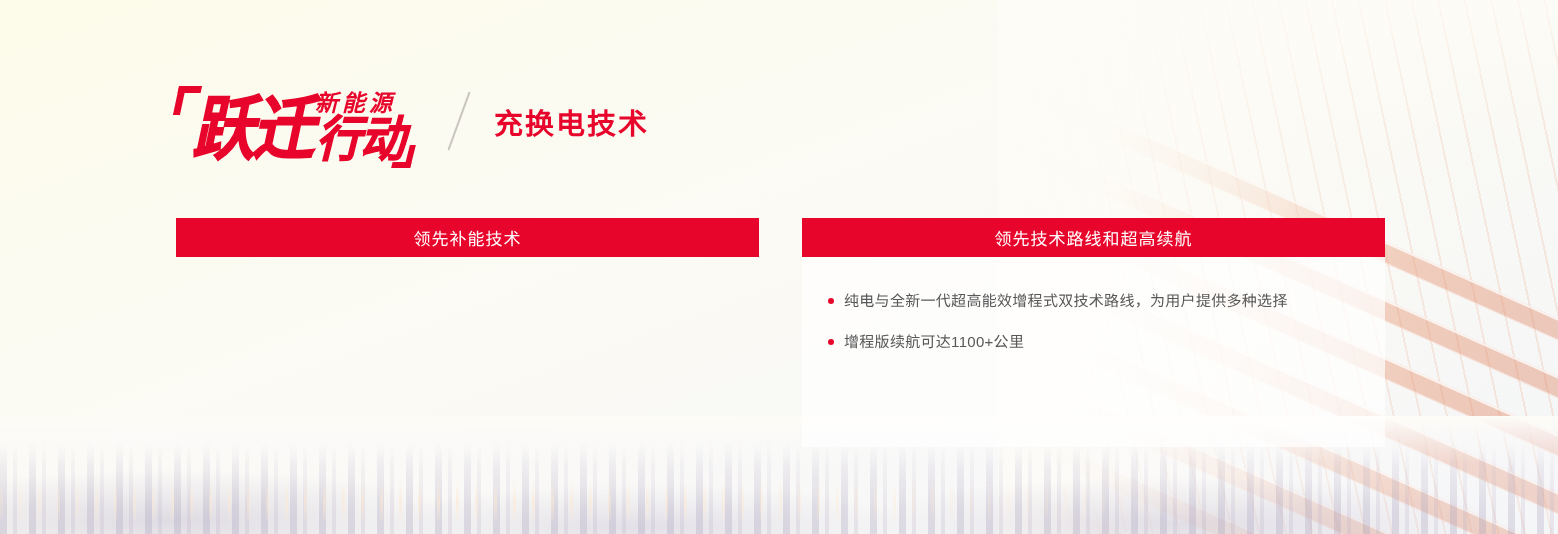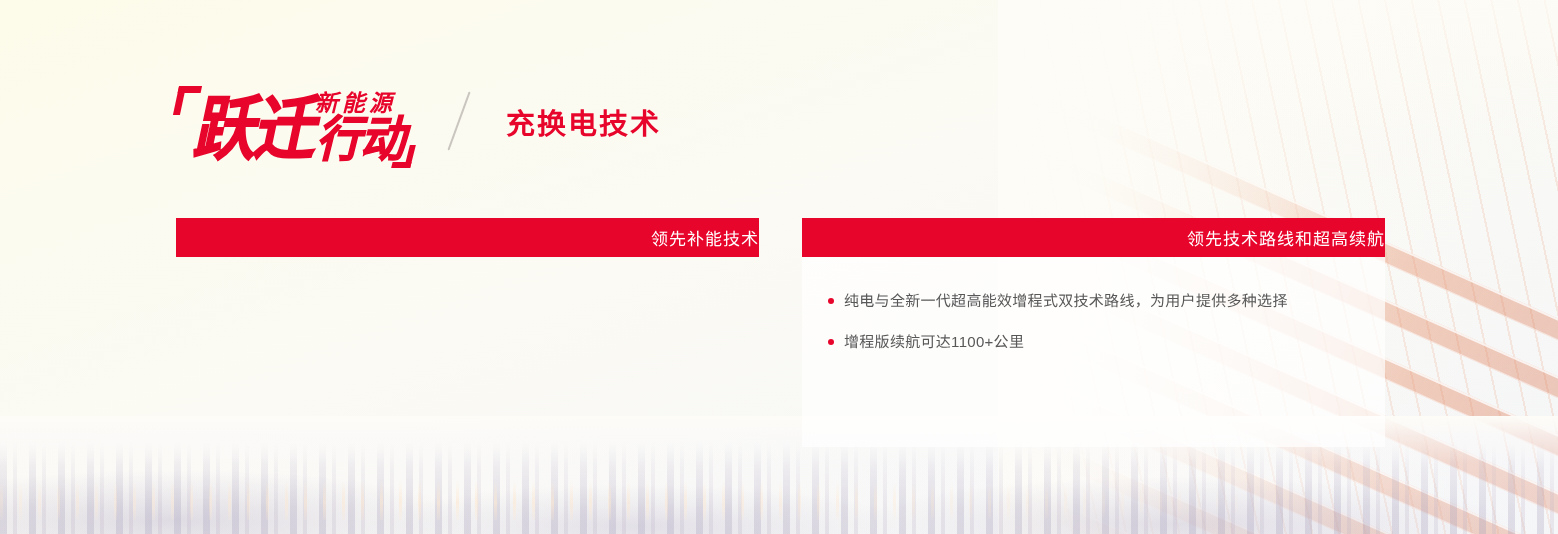--- a/index.html
+++ b/index.html
@@ -227,41 +227,40 @@
     background: #c9c6c0;
     transform: rotate(20deg);
     border-radius: 1px;
   }
   .header-subtitle {
     font-size: 29px;
     font-weight: 700;
     color: #e8052b;
     letter-spacing: 2px;
     white-space: nowrap;
-    margin-left: 12px;
   }
 
   
   .cards {
     position: absolute;
     left: 176px;
     top: 218px;
     width: 1209px;
     display: flex;
     gap: 43px;
   }
   .card {
     width: 583px;
   }
   .card-header {
     height: 39px;
     background: #e8052b;
     display: flex;
     align-items: center;
-    justify-content: flex-end;
+    justify-content: center;
   }
   .card-title {
     color: #ffffff;
     font-size: 17px;
     font-weight: 400;
     letter-spacing: 1px;
     white-space: nowrap;
   }
   .card-body {
     height: 190px;

